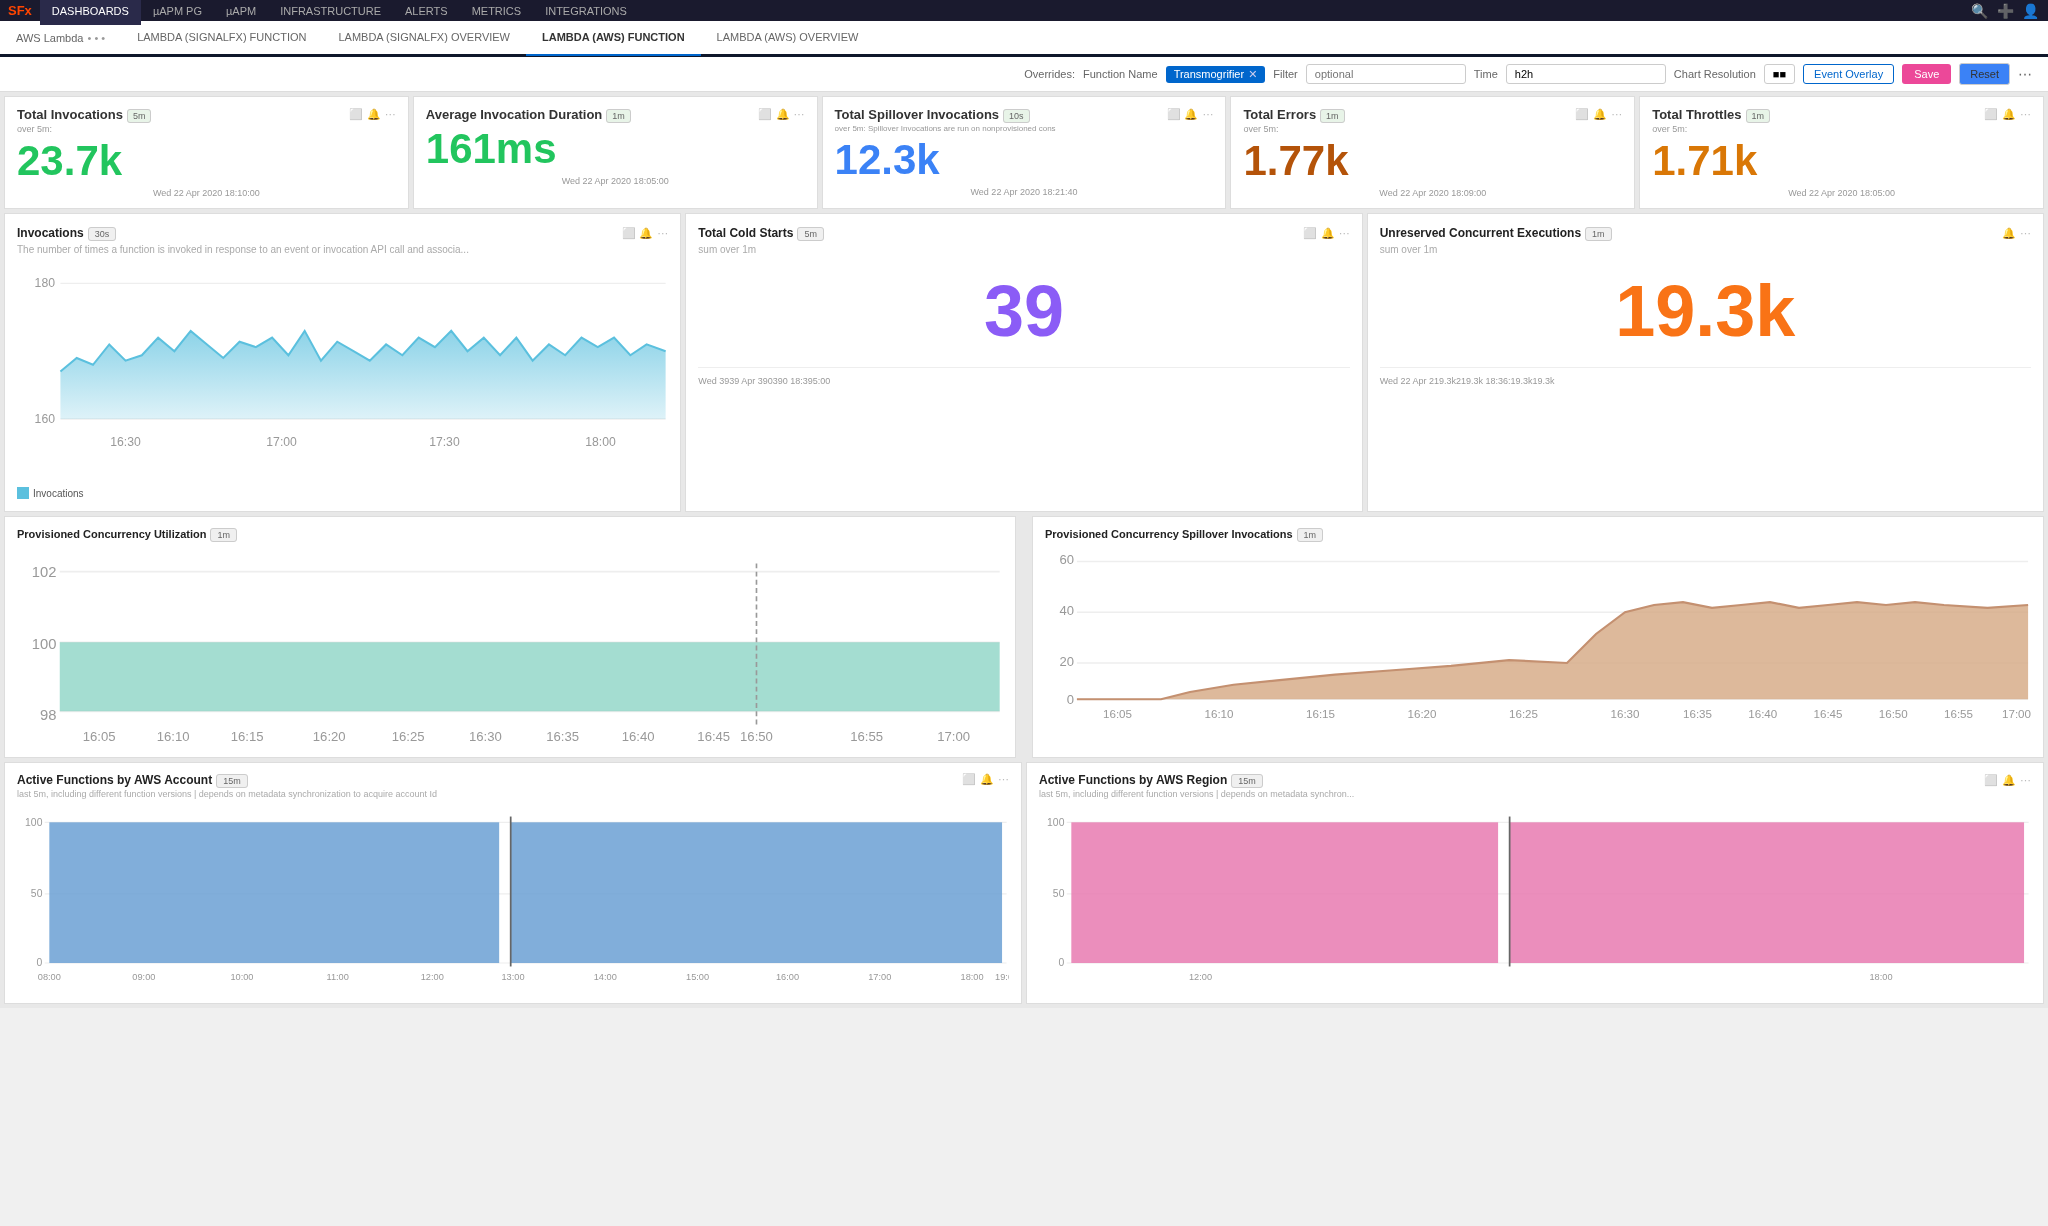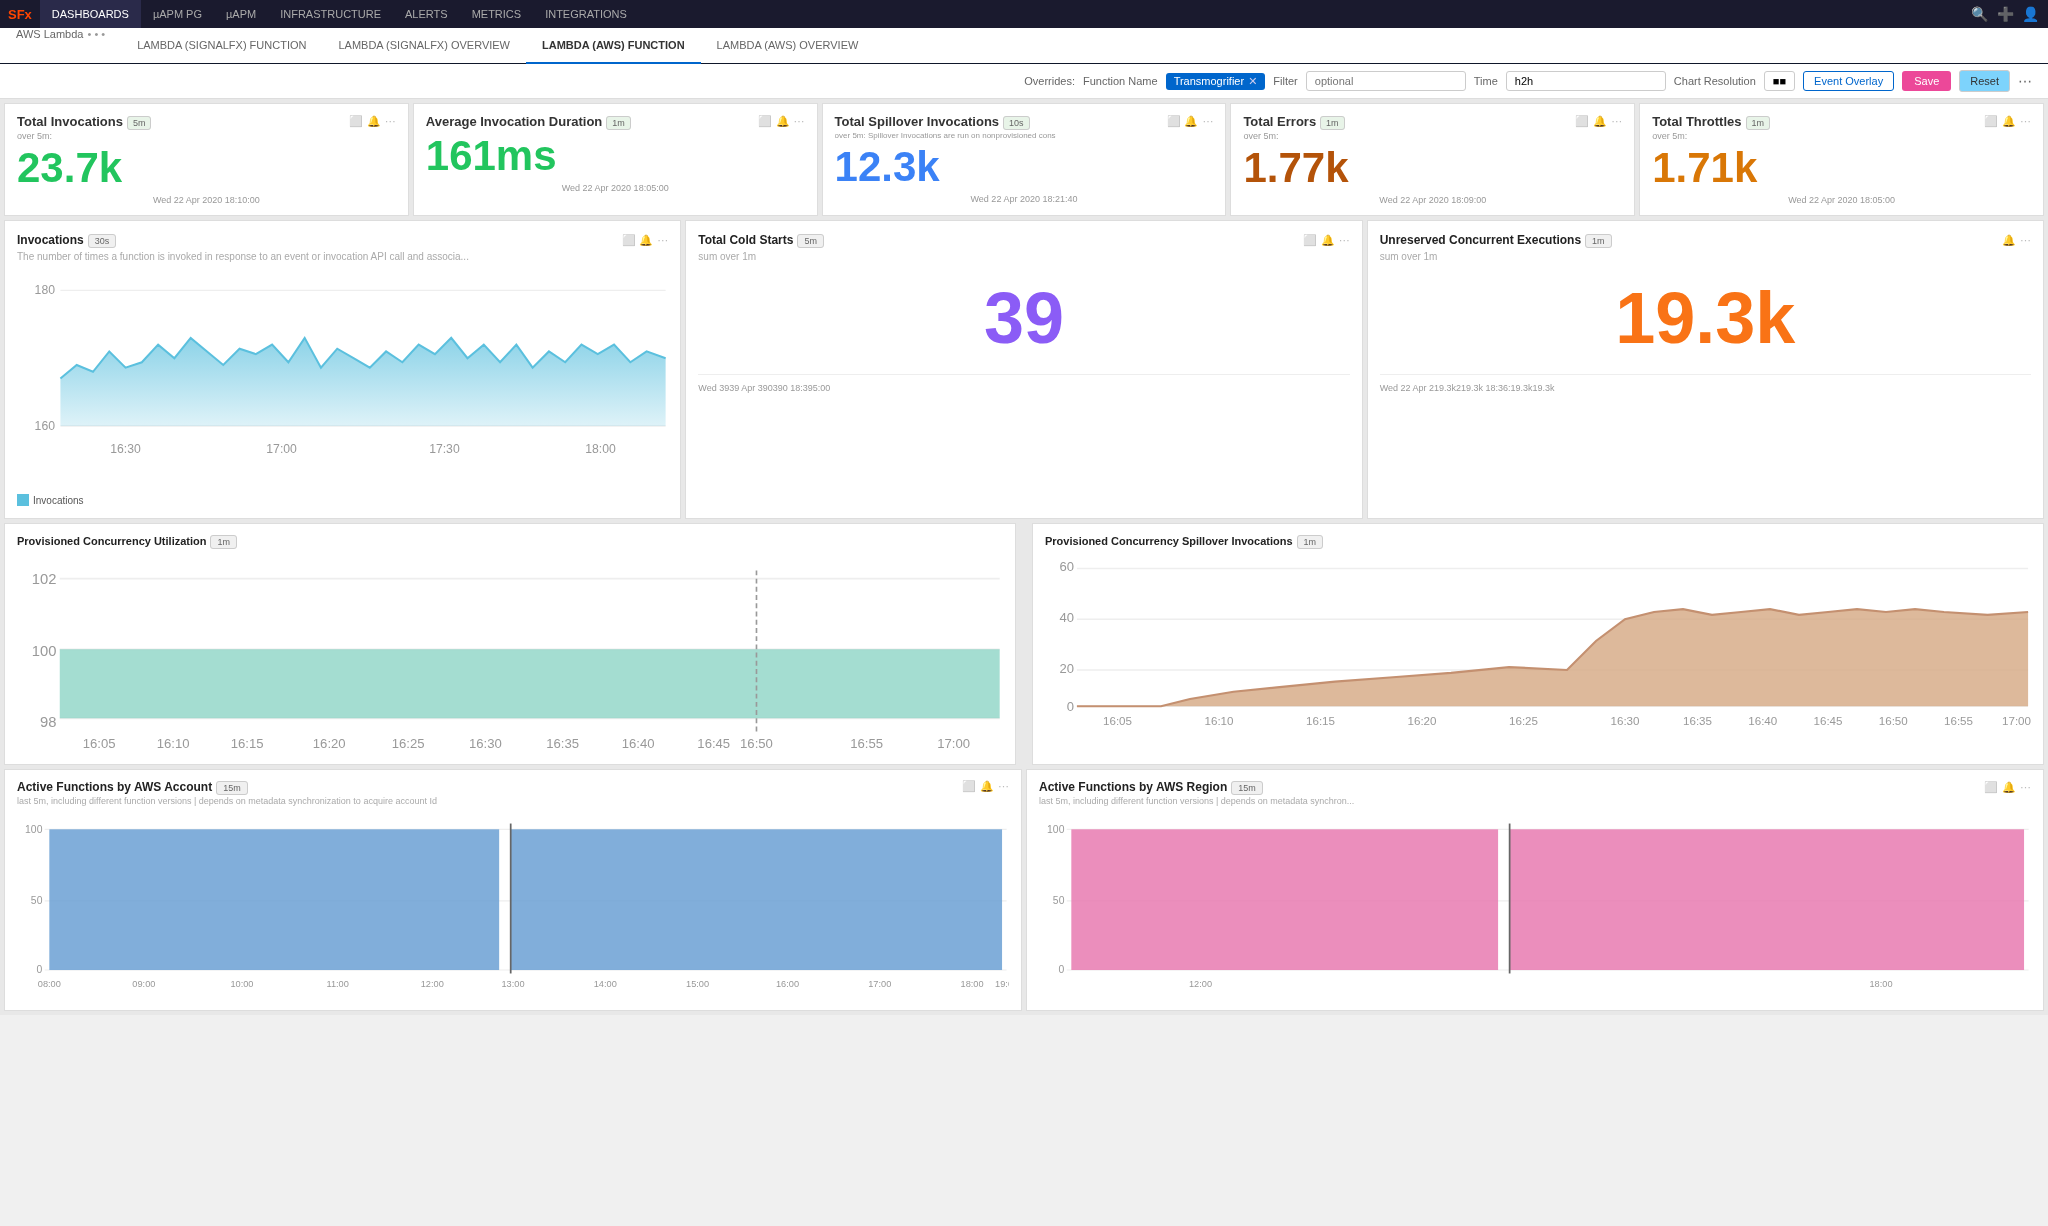--- a/index.html
+++ b/index.html
@@ -1,46 +1,46 @@
 <!DOCTYPE html>
 <html><head>
   <meta charset="utf-8">
   <style>
     * { box-sizing: border-box; margin: 0; padding: 0; }
     body { font-family: -apple-system, BlinkMacSystemFont, 'Segoe UI', sans-serif; background: #f0f0f0; font-size: 12px; overflow-x: hidden; }
 
     
-    .top-nav { background: #1a1a2e; display: flex; align-items: center; height: 28px; padding: 0 8px; }
+    .top-nav { background: #1a1a2e; display: flex; align-items: center; height: 21px; padding: 0 8px; }
     .top-nav .logo { color: #ff6600; font-weight: bold; font-size: 13px; margin-right: 8px; display: flex; align-items: center; }
     .top-nav .logo span { color: #ff4500; }
     .nav-items { display: flex; gap: 0; }
     .nav-item { color: #aaa; padding: 0 12px; height: 28px; display: flex; align-items: center; font-size: 11px; cursor: pointer; }
     .nav-item.active { background: #2a2a4a; color: white; }
     .top-nav-right { margin-left: auto; display: flex; align-items: center; gap: 8px; }
     .icon-btn { color: #aaa; cursor: pointer; font-size: 14px; }
 
     
-    .second-nav { background: white; border-bottom: 1px solid #0f172a; display: flex; align-items: flex-start; padding: 0 16px; height: 36px; }
+    .second-nav { background: white; border-bottom: 3px solid #0f172a; display: flex; align-items: center; padding: 0 16px; height: 36px; }
     .second-nav .brand { color: #666; font-size: 11px; display: flex; align-items: center; gap: 4px; margin-right: 16px; }
     .second-nav .brand .dots { color: #999; }
     .tab-item { color: #666; padding: 0 16px; height: 36px; display: flex; align-items: center; font-size: 11px; cursor: pointer; border-bottom: 2px solid transparent; }
     .tab-item.active { color: #333; border-bottom: 2px solid #0066cc; font-weight: 600; }
 
     
     .controls-bar { background: white; border-bottom: 1px solid #ddd; display: flex; align-items: center; padding: 6px 16px; gap: 8px; }
     .controls-bar .spacer { flex: 1; }
     .ctrl-label { color: #666; font-size: 11px; }
     .ctrl-tag { background: #0066cc; color: white; padding: 2px 8px; border-radius: 3px; font-size: 11px; display: flex; align-items: center; gap: 4px; }
     .ctrl-tag .x { cursor: pointer; color: #cce; }
     .ctrl-input { border: 1px solid #ccc; padding: 3px 8px; border-radius: 3px; font-size: 11px; color: #999; min-width: 80px; }
     .ctrl-time { border: 1px solid #ccc; padding: 3px 8px; border-radius: 3px; font-size: 11px; min-width: 60px; }
     .ctrl-res { border: 1px solid #ccc; padding: 3px 8px; border-radius: 3px; font-size: 11px; }
     .btn-event { background: white; border: 1px solid #0066cc; color: #0066cc; padding: 3px 10px; border-radius: 3px; font-size: 11px; cursor: pointer; }
     .btn-save { background: #ec4899; color: white; border: none; padding: 4px 12px; border-radius: 3px; font-size: 11px; cursor: pointer; }
-    .btn-reset { background: #7dd3fc; border: 1px solid #ccc; color: #333; padding: 4px 10px; border-radius: 3px; font-size: 11px; cursor: pointer; }
+    .btn-reset { background: #3b82f6; border: 1px solid #ccc; color: #333; padding: 4px 10px; border-radius: 3px; font-size: 11px; cursor: pointer; }
     .more-btn { color: #666; cursor: pointer; font-size: 14px; }
 
     
     .dashboard { background: #e8e8e8; padding: 4px; }
 
     
     .stats-row { display: grid; grid-template-columns: repeat(5, 1fr); gap: 4px; margin-bottom: 4px; }
     .stat-card { background: white; padding: 10px 12px; border: 1px solid #ddd; }
     .stat-card .card-header { display: flex; align-items: center; justify-content: space-between; margin-bottom: 2px; }
     .stat-title { font-size: 13px; font-weight: 600; color: #333; }

